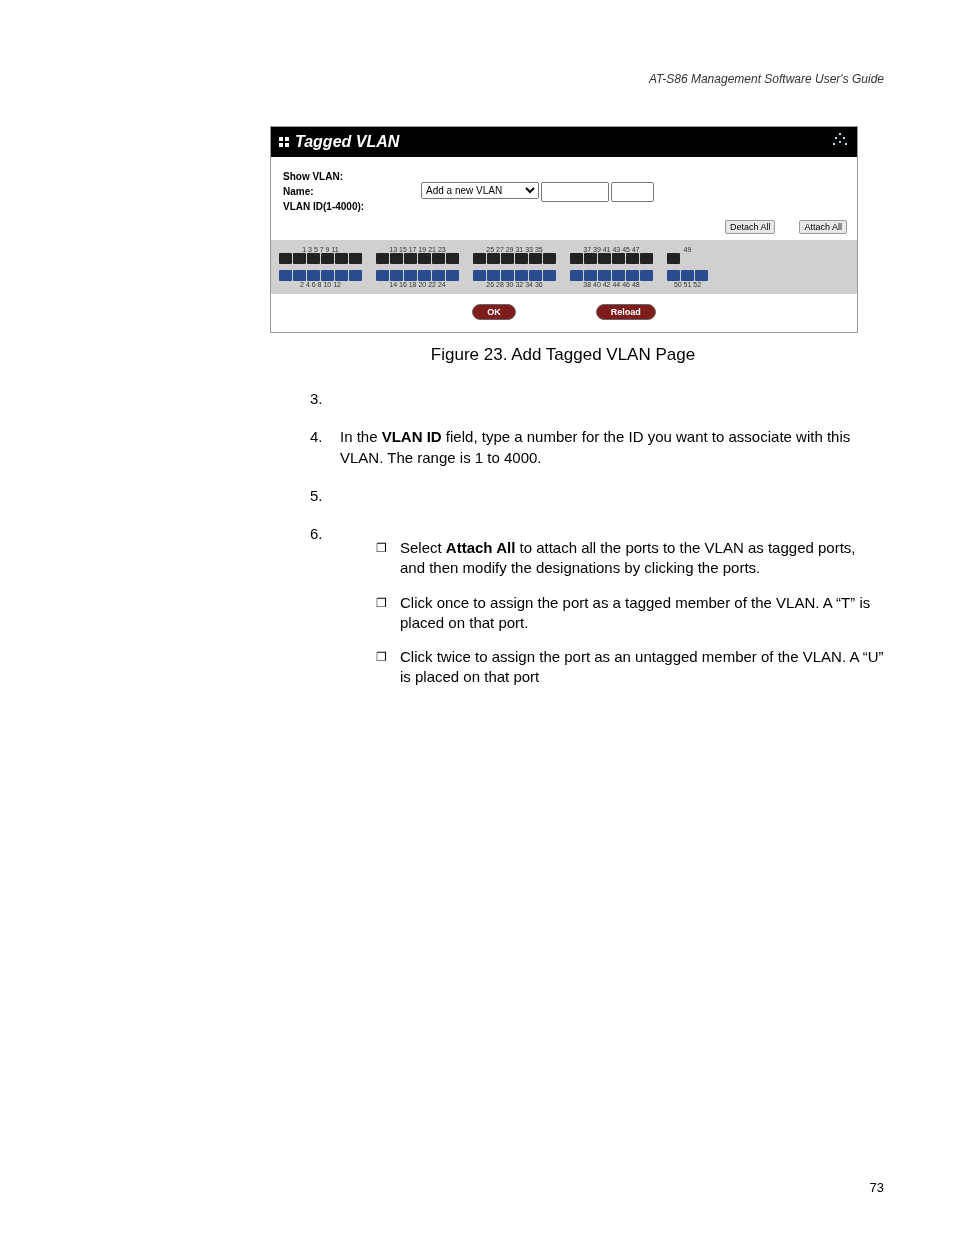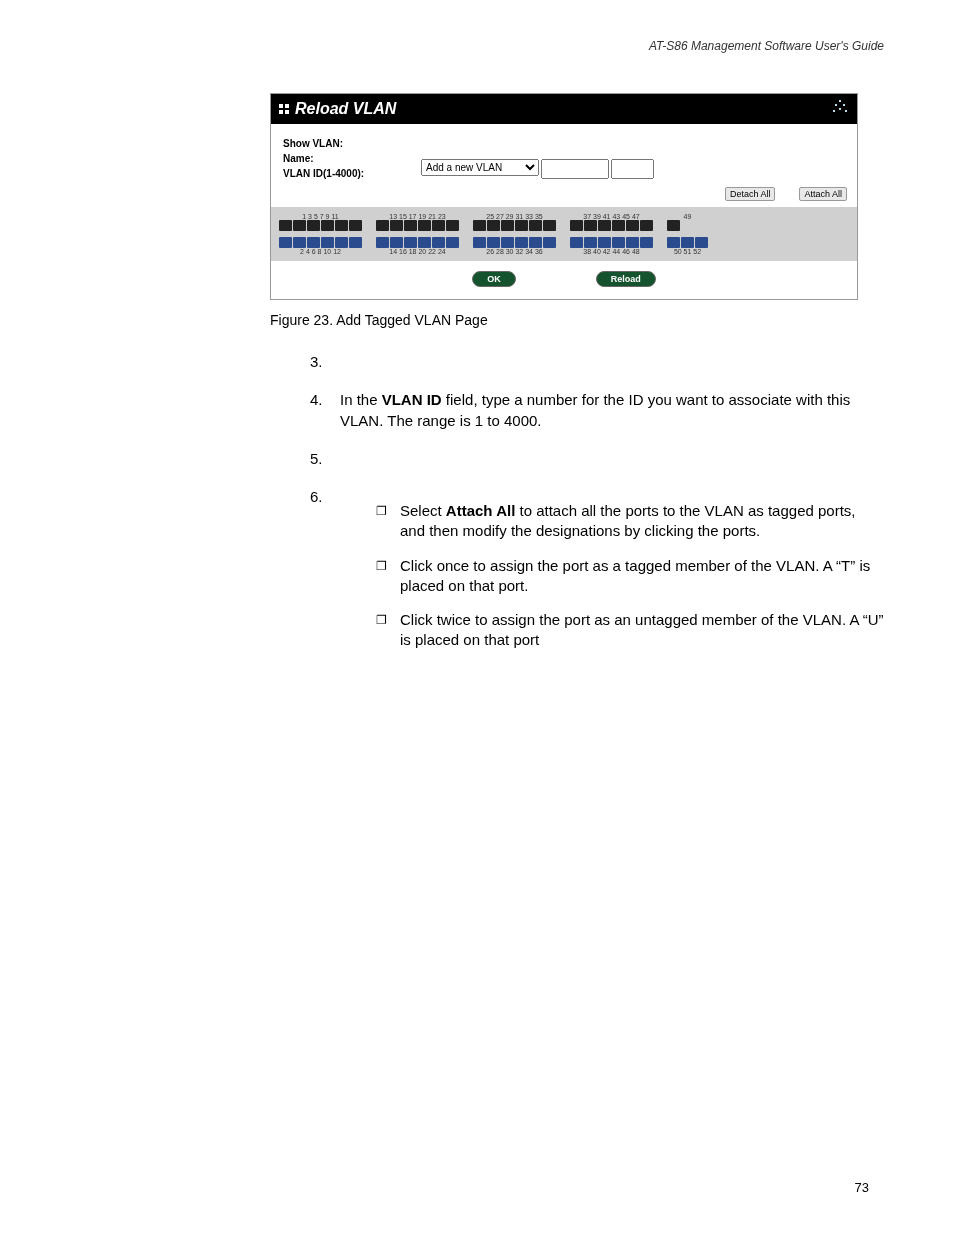--- a/index.html
+++ b/index.html
@@ -6,21 +6,21 @@
     margin: 0;
     padding: 0;
     font-family: Arial, Helvetica, sans-serif;
     background: #fff;
     width: 954px;
     height: 1235px;
     position: relative;
     color: #000;
   }
   .page {
-    padding: 39px 70px 40px 70px;
+    padding: 72px 70px 40px 70px;
     box-sizing: border-box;
     height: 100%;
     position: relative;
     border-radius: 21px;
   }
   .header-guide {
     text-align: right;
     font-size: 12px;
     font-style: italic;
     color: #333;
@@ -62,21 +62,21 @@
     gap: 6px;
   }
   .vlan-header-right-icon {
     font-size: 16px;
     color: #aef;
   }
   .vlan-form {
     padding: 14px 10px 8px 12px;
     display: flex;
     gap: 28px;
-    align-items: flex-end;
+    align-items: center;
   }
   .vlan-labels {
     display: flex;
     flex-direction: column;
     gap: 4px;
     font-weight: bold;
     font-size: 10px;
     width: 110px;
   }
   .vlan-inputs {
@@ -142,30 +142,31 @@
   .port-blue {
     background: #2a4b8d;
   }
   .footer-btns {
     display: flex;
     justify-content: center;
     gap: 80px;
     padding: 10px 0 12px 0;
   }
   .pill-btn {
-    background: #14532d;
+    background: #7f1d1d;
     color: #fff;
     font-size: 9px;
     font-weight: bold;
     padding: 2px 14px;
     border-radius: 9px;
     border: 1px solid #666;
   }
   .figure-caption {
-    font-size: 14px;
+    text-align: center;
+    font-size: 17px;
     margin: 10px 0 24px 0;
     margin-left: 200px;
     width: 586px;
   }
   .numbered-list {
     margin-left: 240px;
   }
   .num-item {
     display: flex;
     gap: 12px;
@@ -188,21 +189,21 @@
     margin-bottom: 14px;
   }
   .bullet-item .marker {
     min-width: 14px;
     font-size: 12px;
     padding-top: 2px;
   }
   .page-num {
     position: absolute;
     bottom: 40px;
-    right: 85px;
+    right: 70px;
     font-size: 13px;
   }
 </style>
 </head>
 <body>
 
 <div class="page">
   <div class="header-guide">AT-S86 Management Software User's Guide</div>
 
 
@@ -211,21 +212,21 @@
       <div class="vlan-header">
         <span class="vlan-header-title">
           <span>
             <svg width="10" height="10" viewBox="0 0 10 10">
                 <rect x="0" y="0" width="4" height="4" fill="#fff"></rect>
                 <rect x="6" y="0" width="4" height="4" fill="#fff"></rect>
                 <rect x="0" y="6" width="4" height="4" fill="#fff"></rect>
                 <rect x="6" y="6" width="4" height="4" fill="#fff"></rect>
               </svg>
           </span>
-          <span>Reload VLAN</span>
+          <span>Tagged VLAN</span>
         </span>
         <span class="vlan-header-right-icon">
           <svg width="18" height="18" viewBox="0 0 18 18">
               <g fill="#bde">
                 <rect x="8" y="2" width="2" height="2"></rect>
                 <rect x="4" y="6" width="2" height="2"></rect>
                 <rect x="12" y="6" width="2" height="2"></rect>
                 <rect x="8" y="10" width="2" height="2"></rect>
                 <rect x="2" y="12" width="2" height="2"></rect>
                 <rect x="14" y="12" width="2" height="2"></rect>

